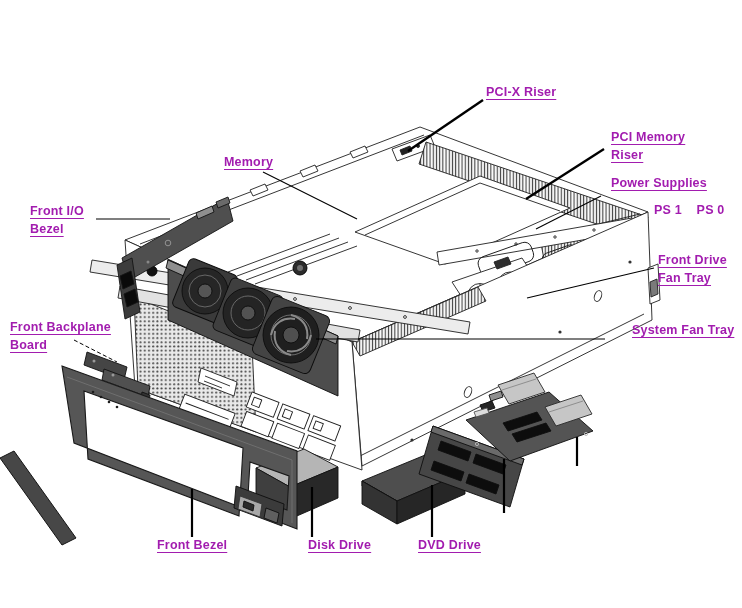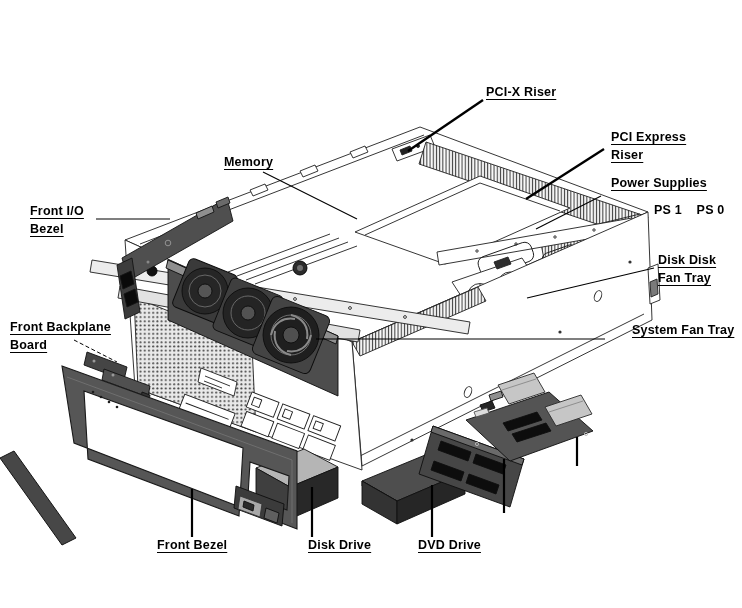--- a/index.html
+++ b/index.html
@@ -1,19 +1,19 @@
 <!DOCTYPE html>
 <html style="--background: #ffffff; --line: #1f1f1f; --part-dark: #4a4a4a; --part-mid: #565656; --part-deep: #2e2e2e; --part-light: #b5b5b5; --connector-light: #c6c6c6; --connector-black: #0d0d0d;"><head>
 <meta charset="utf-8">
 <style>
   html,body{margin:0;padding:0;background:#fff;}
   #stage{position:relative;width:742px;height:608px;background:var(--background,#fff);
          font-family:"Liberation Sans",sans-serif;overflow:hidden;}
   #art{position:absolute;left:0;top:0;}
-  .lbl{position:absolute;font-weight:700;font-size:12.5px;line-height:18px;color:#000000;
+  .lbl{position:absolute;font-weight:700;font-size:12.5px;line-height:18px;color:#a21caf;
        letter-spacing:.2px;text-decoration:underline;text-decoration-thickness:1.4px;
        text-underline-offset:2.5px;white-space:nowrap;}
   .wrap{white-space:normal;}
   .nounder{text-decoration:none;white-space:pre;padding-left:32px;}
 </style>
 </head>
 <body>
 
 <div id="stage">
 
@@ -259,24 +259,24 @@
     <line x1="577" y1="466" x2="577" y2="437" stroke-width="2.2"></line>
     <line x1="504" y1="513" x2="504" y2="459" stroke-width="2.2"></line>
     <line x1="192" y1="537" x2="192" y2="489" stroke-width="2.2"></line>
     <line x1="312" y1="537" x2="312" y2="487" stroke-width="2.2"></line>
     <line x1="432" y1="537" x2="432" y2="485" stroke-width="2.2"></line>
   </g>
 </svg>
 
 <div class="lbl" style="left:486px;top:83px">PCI-X Riser</div>
 <div class="lbl" style="left:224px;top:153px">Memory</div>
-<div class="lbl wrap" style="left:611px;top:128px;width:92px">PCI Express Riser</div>
+<div class="lbl wrap" style="left:611px;top:128px;width:92px">PCI Memory Riser</div>
 <div class="lbl" style="left:611px;top:174px">Power Supplies</div>
 <div class="lbl nounder" style="left:622px;top:201px">PS 1    PS 0</div>
 <div class="lbl wrap" style="left:30px;top:202px;width:80px">Front I/O Bezel</div>
-<div class="lbl wrap" style="left:658px;top:251px;width:75px">Disk Disk Fan Tray</div>
+<div class="lbl wrap" style="left:658px;top:251px;width:75px">Front Drive Fan Tray</div>
 <div class="lbl wrap" style="left:10px;top:318px;width:105px">Front Backplane Board</div>
 <div class="lbl" style="left:632px;top:321px">System Fan Tray</div>
 <div class="lbl" style="left:157px;top:536px">Front Bezel</div>
 <div class="lbl" style="left:308px;top:536px">Disk Drive</div>
 <div class="lbl" style="left:418px;top:536px">DVD Drive</div>
 
 </div>
 
 </body></html>

